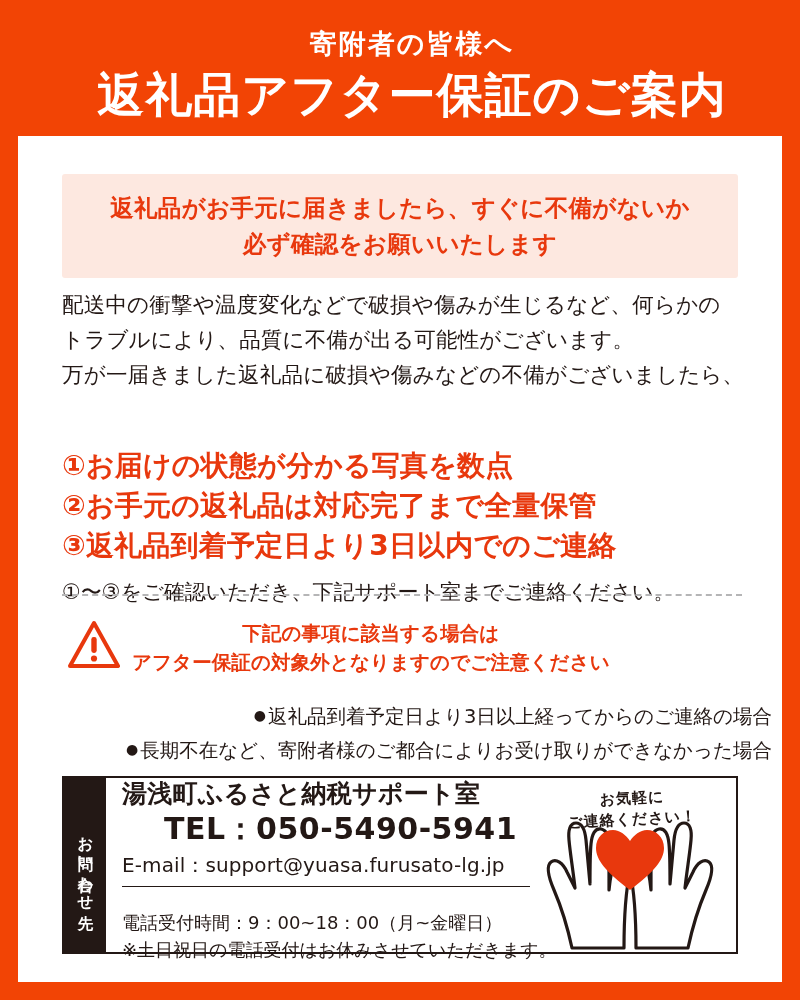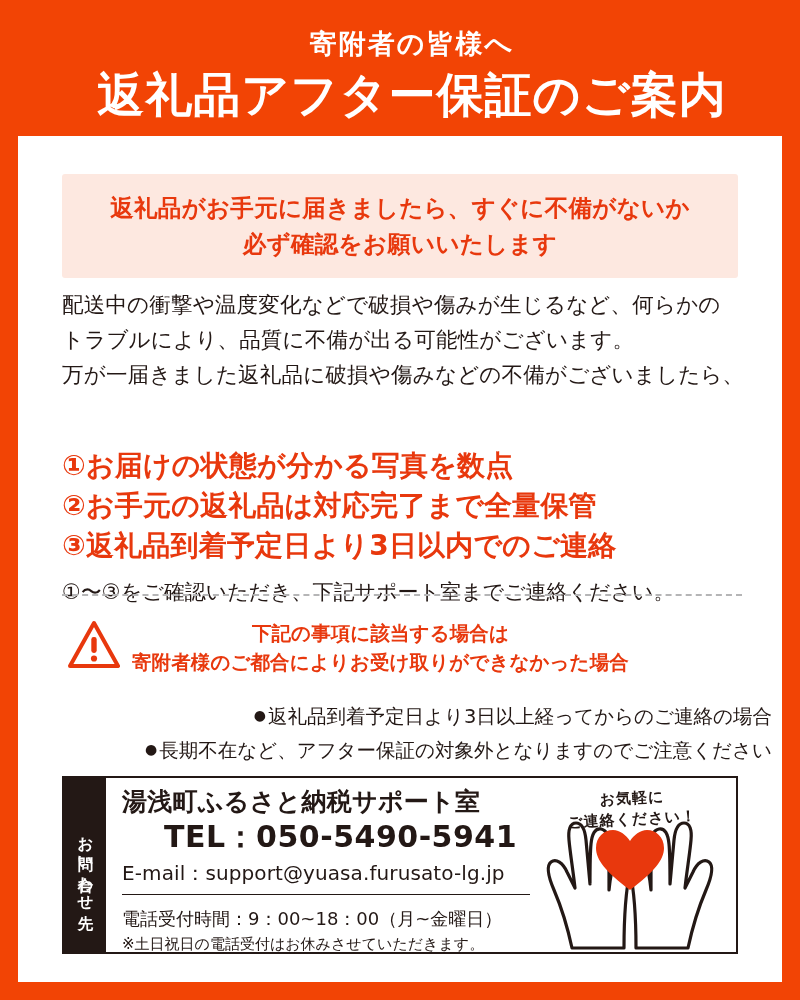--- a/index.html
+++ b/index.html
@@ -186,21 +186,21 @@
     writing-mode: vertical-rl;
     display: flex;
     align-items: center;
     justify-content: center;
     padding: 8px 0;
     box-sizing: border-box;
     flex: 0 0 auto;
   }
   .contact-main {
     flex: 1 1 auto;
-    padding: 8px 0 0 16px;
+    padding: 0 0 0 16px;
     position: relative;
   }
   .contact-org {
     color: #231815;
     font-size: 25px;
     font-weight: bold;
     letter-spacing: 0.3px;
     line-height: 1.25;
   }
   .contact-tel {
@@ -221,25 +221,25 @@
   }
   .contact-hr {
     width: 408px;
     border-top: 1px solid #231815;
     margin-top: 8px;
   }
   .contact-hours {
     color: #231815;
     font-size: 18px;
     line-height: 1.35;
-    margin-top: 12px;
+    margin-top: 24px;
   }
   .contact-note {
     color: #231815;
-    font-size: 15px;
+    font-size: 18px;
     line-height: 1.35;
     margin-top: 3px;
   }
   
   .contact-art {
     position: absolute;
     right: 8px;
     top: 2px;
     width: 196px;
     height: 172px;
@@ -296,27 +296,27 @@
     <div class="warn">
       <span class="warn-icon">
         <svg viewBox="0 0 52 50" width="52" height="50" aria-hidden="true">
           <path d="M26 3 L50 46 L2 46 Z" fill="none" stroke="#e8380d" stroke-width="4" stroke-linejoin="round"></path>
           <rect x="23.3" y="17" width="5.4" height="16" rx="2.4" fill="#e8380d"></rect>
           <circle cx="26" cy="38.5" r="3.1" fill="#e8380d"></circle>
         </svg>
       </span>
       <div class="warn-text">
         <div>下記の事項に該当する場合は</div>
-        <div>寄附者様のご都合によりお受け取りができなかった場合</div>
+        <div>アフター保証の対象外となりますのでご注意ください</div>
       </div>
     </div>
 
     <div class="bullets">
       <div><span class="dot">●</span><span>返礼品到着予定日より3日以上経ってからのご連絡の場合</span></div>
-      <div><span class="dot">●</span><span>長期不在など、アフター保証の対象外となりますのでご注意ください</span></div>
+      <div><span class="dot">●</span><span>長期不在など、寄附者様のご都合によりお受け取りができなかった場合</span></div>
     </div>
 
     <div class="contact">
       <div class="contact-tab">お問い合わせ先</div>
       <div class="contact-main">
         <div class="contact-org">湯浅町ふるさと納税サポート室</div>
         <div class="contact-tel">TEL：050-5490-5941</div>
         <div class="contact-mail">E-mail：support@yuasa.furusato-lg.jp</div>
         <div class="contact-hr"></div>
         <div class="contact-hours">電話受付時間：9：00~18：00（月~金曜日）</div>

